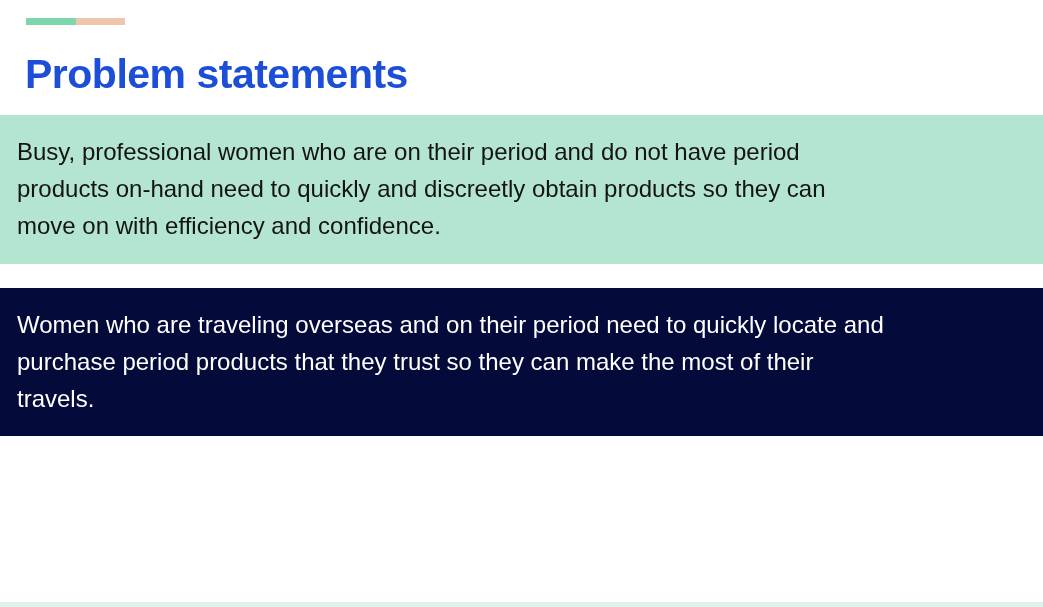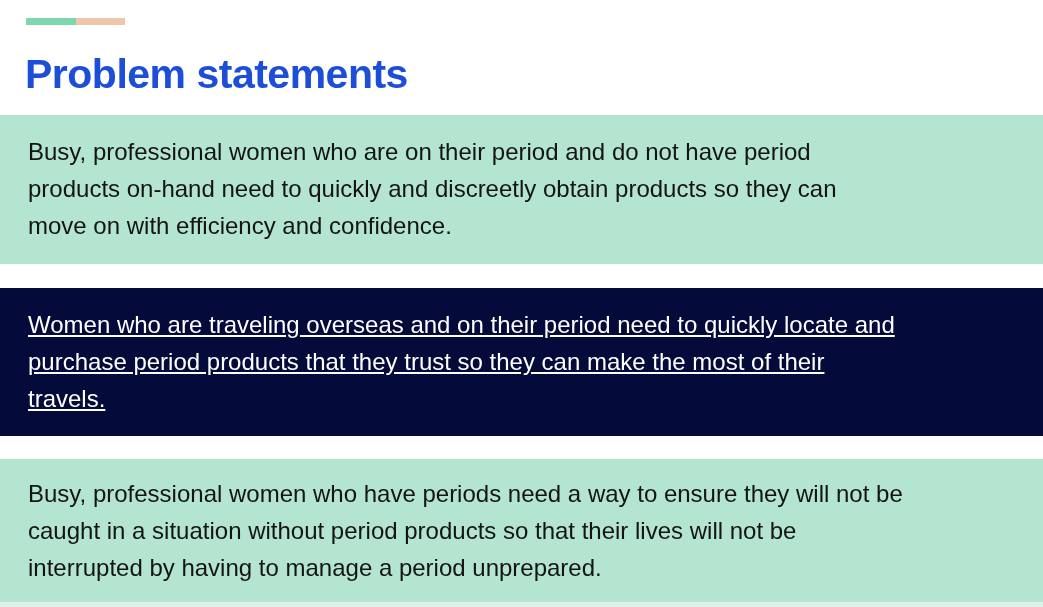--- a/index.html
+++ b/index.html
@@ -35,29 +35,29 @@
     line-height: 46px;
     font-weight: bold;
     letter-spacing: -0.5px;
     color: #1d4ed8;
   }
   .statement {
     position: absolute;
     left: 0;
     right: 0;
     box-sizing: border-box;
-    padding: 18px 30px 0 28px;
+    padding: 18px 30px 0 17px;
     font-size: 24px;
     line-height: 37px;
     white-space: pre-line;
   }
   .statement.mint { background: #B3E5D1; color: #141414; }
   .statement.navy { background: #040A39; color: #FFFFFF; }
   .s1 { top: 115px; height: 149px; }
-  .s2 { top: 288px; height: 148px; text-decoration: underline; }
+  .s2 { top: 288px; height: 148px; }
   .s3 { top: 459px; height: 143px; padding-top: 16px; }
   .footer-strip {
     position: absolute;
     left: 0;
     right: 0;
     top: 602px;
     height: 5px;
     background: #DFF2EA;
   }
 </style>
@@ -74,19 +74,16 @@
   <h1 class="title">Problem statements</h1>
 
   <div class="statement mint s1">Busy, professional women who are on their period and do not have period
 products on-hand need to quickly and discreetly obtain products so they can
 move on with efficiency and confidence.</div>
 
   <div class="statement navy s2">Women who are traveling overseas and on their period need to quickly locate and
 purchase period products that they trust so they can make the most of their
 travels.</div>
 
-  <div class="statement mint s3">Busy, professional women who have periods need a way to ensure they will not be
-caught in a situation without period products so that their lives will not be
-interrupted by having to manage a period unprepared.</div>
 
   <div class="footer-strip"></div>
 
 </div>
 
 </body></html>

